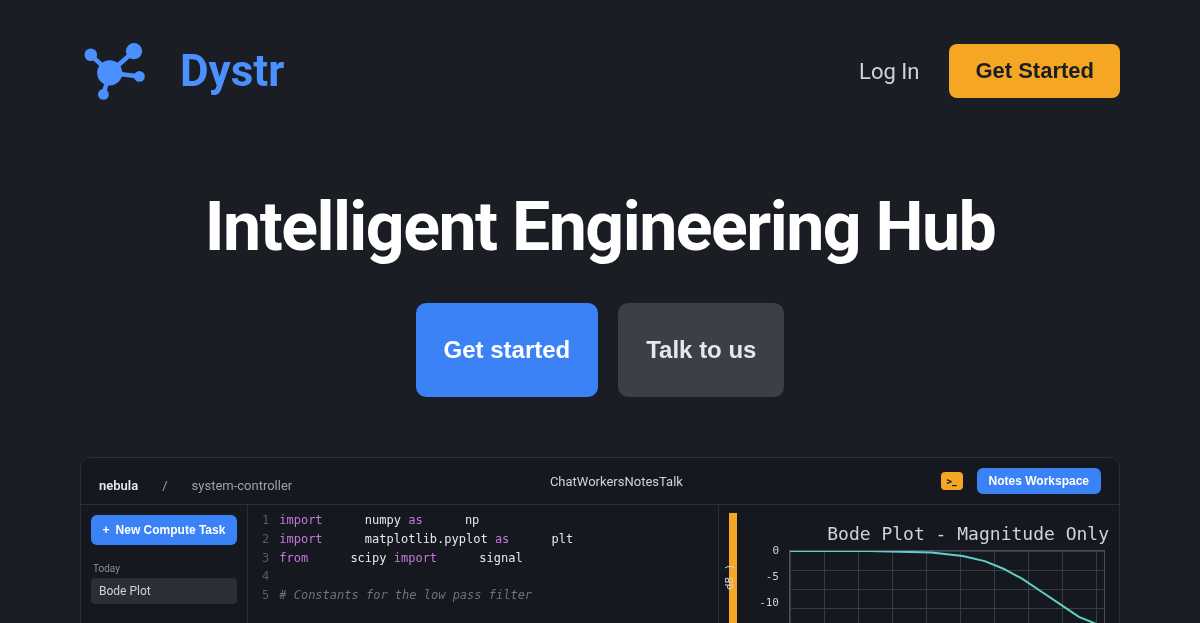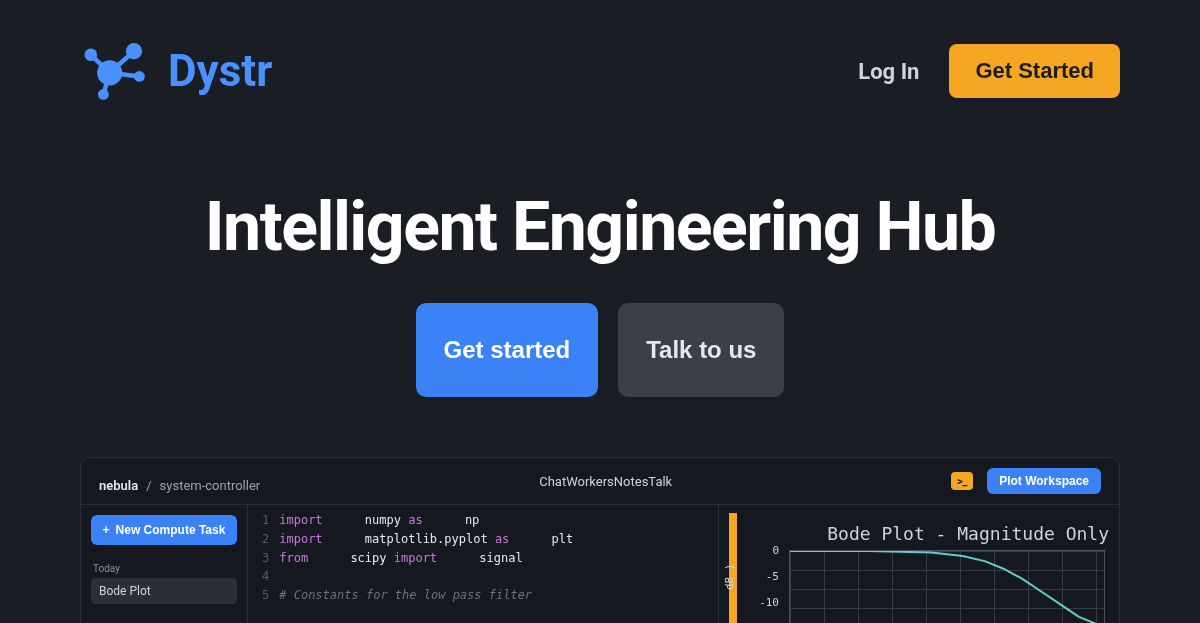--- a/index.html
+++ b/index.html
@@ -13,30 +13,30 @@
     }
     .header {
       display: flex;
       justify-content: space-between;
       align-items: center;
       padding: 40px 80px 0 80px;
     }
     .brand {
       display: flex;
       align-items: center;
-      gap: 16px;
+      gap: 28px;
     }
     .logo-icon { width: 72px; height: 62px; }
     .brand-name {
       color: #4a90ff;
       font-size: 44px;
       font-weight: 700;
     }
     .nav-right { display: flex; align-items: center; gap: 30px; }
-    .login-link { color: #cfd3da; font-size: 22px; font-weight: 700; cursor: pointer; }
+    .login-link { color: #cfd3da; font-size: 22px; font-weight: 400; cursor: pointer; }
     .get-started-btn {
       background: #f5a623;
       color: #1a1d23;
       font-size: 22px;
       font-weight: 700;
       padding: 14px 26px;
       border-radius: 8px;
       border: none;
       cursor: pointer;
     }
@@ -60,21 +60,21 @@
       overflow: hidden;
     }
     .app-topbar {
       display: flex;
       align-items: center;
       justify-content: space-between;
       padding: 10px 18px;
       border-bottom: 1px solid #2a2e37;
       font-size: 13px;
     }
-    .breadcrumbs { color: #9aa1ac; display: flex; gap: 8px; align-items: flex-end; margin-top: 8px; }
+    .breadcrumbs { color: #9aa1ac; display: flex; gap: 24px; align-items: flex-end; margin-top: 8px; }
     .crumb-org { color: #e6e8eb; font-weight: 600; }
     .top-tabs { display: flex; color: #cfd3da; }
     .top-tabs span { cursor: pointer; }
     .top-right { display: flex; align-items: center; gap: 14px; }
     .terminal-icon {
       width: 22px; height: 18px; background: #f5a623; border-radius: 4px;
       display: flex; align-items: center; justify-content: center; font-size: 11px; color: #1a1d23; font-weight: 700;
     }
     .share-btn {
       background: #3b82f6; color: #fff; font-size: 12px; font-weight: 600;
@@ -179,21 +179,21 @@
       <span>system-controller</span>
     </div>
     <div class="top-tabs">
       <span>Chat</span>
       <span>Workers</span>
       <span>Notes</span>
       <span>Talk</span>
     </div>
     <div class="top-right">
       <div class="terminal-icon">&gt;_</div>
-      <button class="share-btn">Plot Workspace</button>
+      <button class="share-btn">Notes Workspace</button>
     </div>
   </div>
 
   <div class="app-body">
     <div class="sidebar">
       <button class="new-task-btn">
         <span>+</span>
         <span>New Compute Task</span>
       </button>
       <div class="section-label">Today</div>

